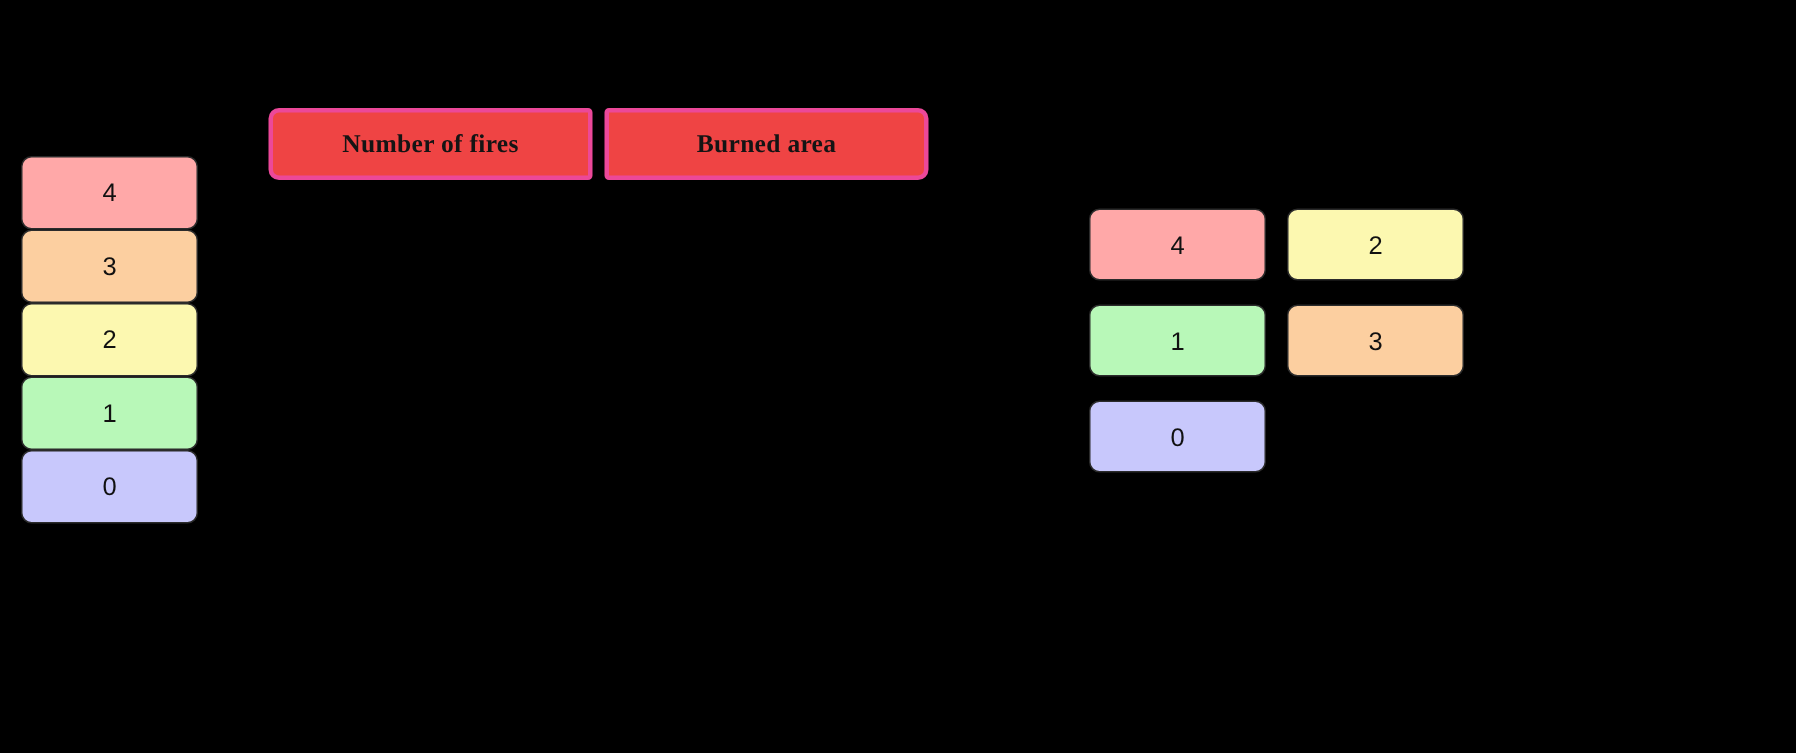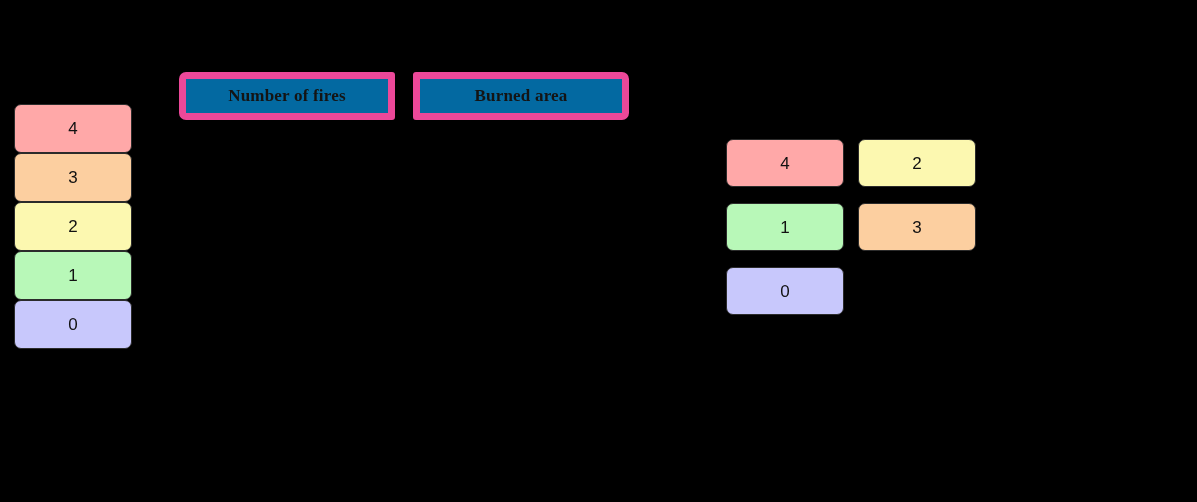--- a/index.html
+++ b/index.html
@@ -61,38 +61,38 @@
     left: 179px;
     top: 72px;
     height: 48px;
     display: flex;
     align-items: stretch;
   }
   .tab {
     box-sizing: border-box;
     width: 216px;
     height: 48px;
-    background: #0369a1;
-    border: 7px solid #ec4899;
+    background: #ef4444;
+    border: 3px solid #ec4899;
     display: flex;
     align-items: center;
     justify-content: center;
     font-family: "Liberation Serif", serif;
     font-weight: bold;
     font-size: 17px;
     color: #141414;
     letter-spacing: 0.2px;
     user-select: none;
   }
   .tab.first {
     border-radius: 7px 3px 3px 7px;
   }
   .tab.last {
     border-radius: 3px 7px 7px 3px;
-    margin-left: 18px;
+    margin-left: 8px;
   }
 
   
   #target-grid {
     position: absolute;
     left: 726px;
     top: 139px;
     width: 250px;
     height: 175px;
   }

